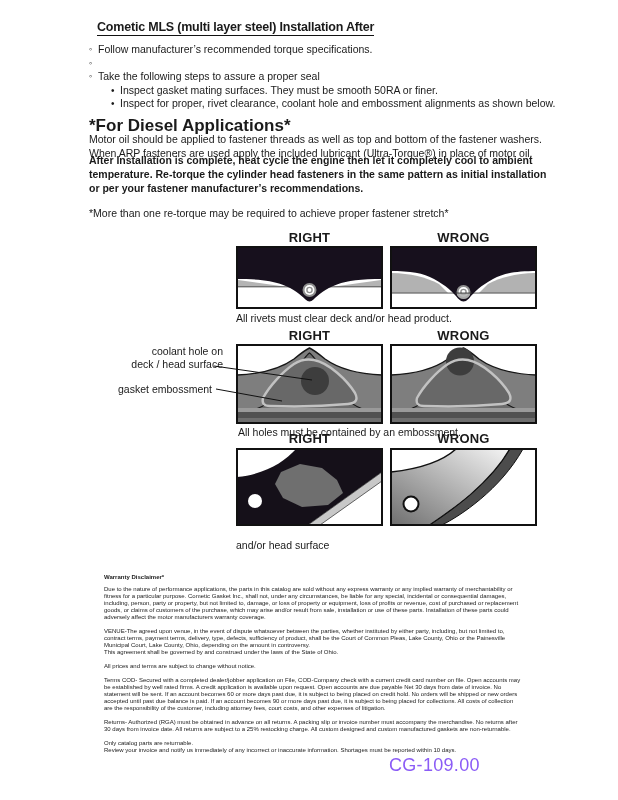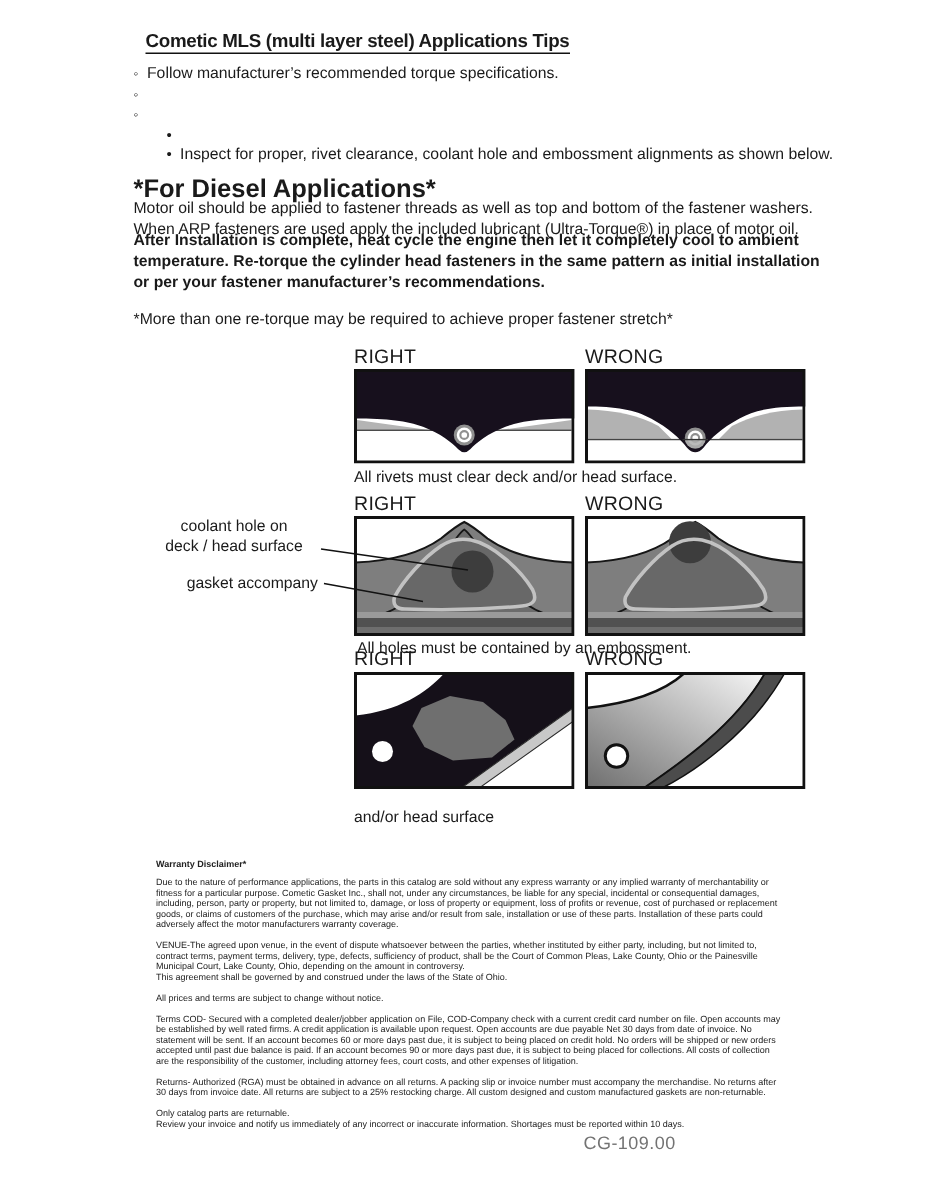--- a/index.html
+++ b/index.html
@@ -19,53 +19,55 @@
   .tip-line.sub{padding-left:22px;}
   .bullet{width:9px;flex:0 0 9px;font-size:9px;line-height:13.6px;}
   .bullet.filled{font-size:10px;}
   
   .diesel-head{left:89px;top:116px;font-size:17px;font-weight:bold;}
   .body-p{left:89px;width:462px;font-size:10.5px;line-height:14px;}
   .p1{top:132px;}
   .p2{top:153px;font-weight:bold;}
   .pnote{top:206px;}
   
-  .fig-label{width:147px;text-align:left;font-size:13px;font-weight:normal;letter-spacing:0.2px;}
+  .fig-label{width:147px;text-align:center;font-size:13px;font-weight:bold;letter-spacing:0.2px;}
   .colL{left:236px;}
   .colR{left:390px;}
   .caption{left:236px;font-size:10.5px;line-height:13px;}
   .fig{display:block;}
-  .callouts{left:100px;top:345px;width:112px;text-align:center;font-size:10.5px;line-height:12.5px;}
+  .callouts{left:111px;top:345px;width:112px;text-align:right;font-size:10.5px;line-height:12.5px;}
   .callout2{left:100px;top:383px;width:112px;text-align:right;font-size:10.5px;}
   .leaders{left:0;top:0;pointer-events:none;}
   
   .legal{left:104px;top:574px;width:418px;font-size:6px;line-height:7px;color:#222;}
   .legal-heading{font-weight:bold;margin:0 0 5px 0;}
   .lb{margin:0 0 7px 0;}
   
-  .doc-code{left:389px;top:755px;font-size:12px;letter-spacing:0.3px;color:#737373;}
+  .doc-code{left:389px;top:755px;font-size:18px;letter-spacing:0.3px;color:#8b5cf6;}
 </style>
 </head>
 <body>
 
-<div class="abs title">Cometic MLS (multi layer steel) Applications Tips</div>
+<div class="abs title">Cometic MLS (multi layer steel) Installation After</div>
 
 <div class="abs tips">
   <div class="tip-line">
     <span class="bullet">◦</span>
     <span>Follow manufacturer’s recommended torque specifications.</span>
   </div>
   <div class="tip-line">
     <span class="bullet">◦</span>
   </div>
   <div class="tip-line">
     <span class="bullet">◦</span>
+    <span>Take the following steps to assure a proper seal</span>
   </div>
   <div class="tip-line sub">
     <span class="bullet filled">•</span>
+    <span>Inspect gasket mating surfaces.  They must be smooth 50RA or finer.</span>
   </div>
   <div class="tip-line sub">
     <span class="bullet filled">•</span>
     <span>Inspect for proper, rivet clearance, coolant hole and embossment alignments as shown below.</span>
   </div>
 </div>
 
 <div class="abs diesel-head">*For Diesel Applications*</div>
 <div class="abs body-p p1">Motor oil should be applied to fastener threads as well as top and bottom of the fastener washers. When ARP fasteners are used apply the included lubricant (Ultra-Torque®) in place of motor oil.</div>
 <div class="abs body-p p2">After Installation is complete, heat cycle the engine then let it completely cool to ambient temperature. Re-torque the cylinder head fasteners in the same pattern as initial installation or per your fastener manufacturer’s recommendations.</div>
@@ -96,30 +98,30 @@
       <circle cx="73.5" cy="46" r="7"></circle>
     </clipPath>
   <circle cx="73.5" cy="46" r="7" fill="#8f8f8f"></circle>
   <circle cx="73.5" cy="46" r="5" fill="#ffffff"></circle>
   <circle cx="73.5" cy="46" r="2.6" fill="#ffffff" stroke="#909090" stroke-width="1.4"></circle>
   <rect x="66" y="47" width="15" height="7" fill="#aeaeae" opacity="0.85" clip-path="url(#rivclip)"></rect>
   <rect x="65" y="46.6" width="17" height="0.9" fill="#333333"></rect>
   <rect x="1" y="1" width="145" height="61" fill="none" stroke="#111111" stroke-width="2"></rect>
 </svg>
 
-<div class="abs caption" style="top:312px">All rivets must clear deck and/or head surface.</div>
+<div class="abs caption" style="top:312px">All rivets must clear deck and/or head product.</div>
 
 <div class="abs fig-label colL" style="top:328px">RIGHT</div>
 <div class="abs fig-label colR" style="top:328px">WRONG</div>
 
 <div class="abs callouts">
   <span>coolant hole on</span><br>
   <span>deck / head surface</span>
 </div>
-<div class="abs callout2">gasket accompany</div>
+<div class="abs callout2">gasket embossment</div>
 
 <svg class="abs fig colL" style="top:344px" width="147" height="80" viewBox="0 0 147 80">
   <rect x="0" y="0" width="147" height="80" fill="#ffffff"></rect>
   <path d="M1,79 V31 C24,30 44,25 58,15 Q69,6 73.5,4 Q78,6 89,15 C103,25 123,30 146,31 V79 Z" fill="#7e7e7e" stroke="#161616" stroke-width="1.4"></path>
   <path d="M1,70 C28,66 40,56 57,31 Q70,11 73.5,9 Q77,11 90,31 C107,56 119,66 146,70 V79 H1 Z" fill="#6c6c6c" stroke="#161616" stroke-width="1.2"></path>
   <path d="M34,62 Q25,62 27,54 C33,43 46,28 58,20 Q67,14 78,16 C93,19 111,36 119,49 Q124,59 112,60 C86,62.5 60,63 34,62 Z" fill="#686868"></path>
   <circle cx="79" cy="37" r="14" fill="#3d3d3d"></circle>
   <path d="M34,62 Q25,62 27,54 C33,43 46,28 58,20 Q67,14 78,16 C93,19 111,36 119,49 Q124,59 112,60 C86,62.5 60,63 34,62 Z" fill="none" stroke="#c2c2c2" stroke-width="2.4"></path>
   <rect x="1" y="64" width="145" height="4" fill="#9a9a9a"></rect>
   <rect x="1" y="68" width="145" height="6" fill="#515151"></rect>

